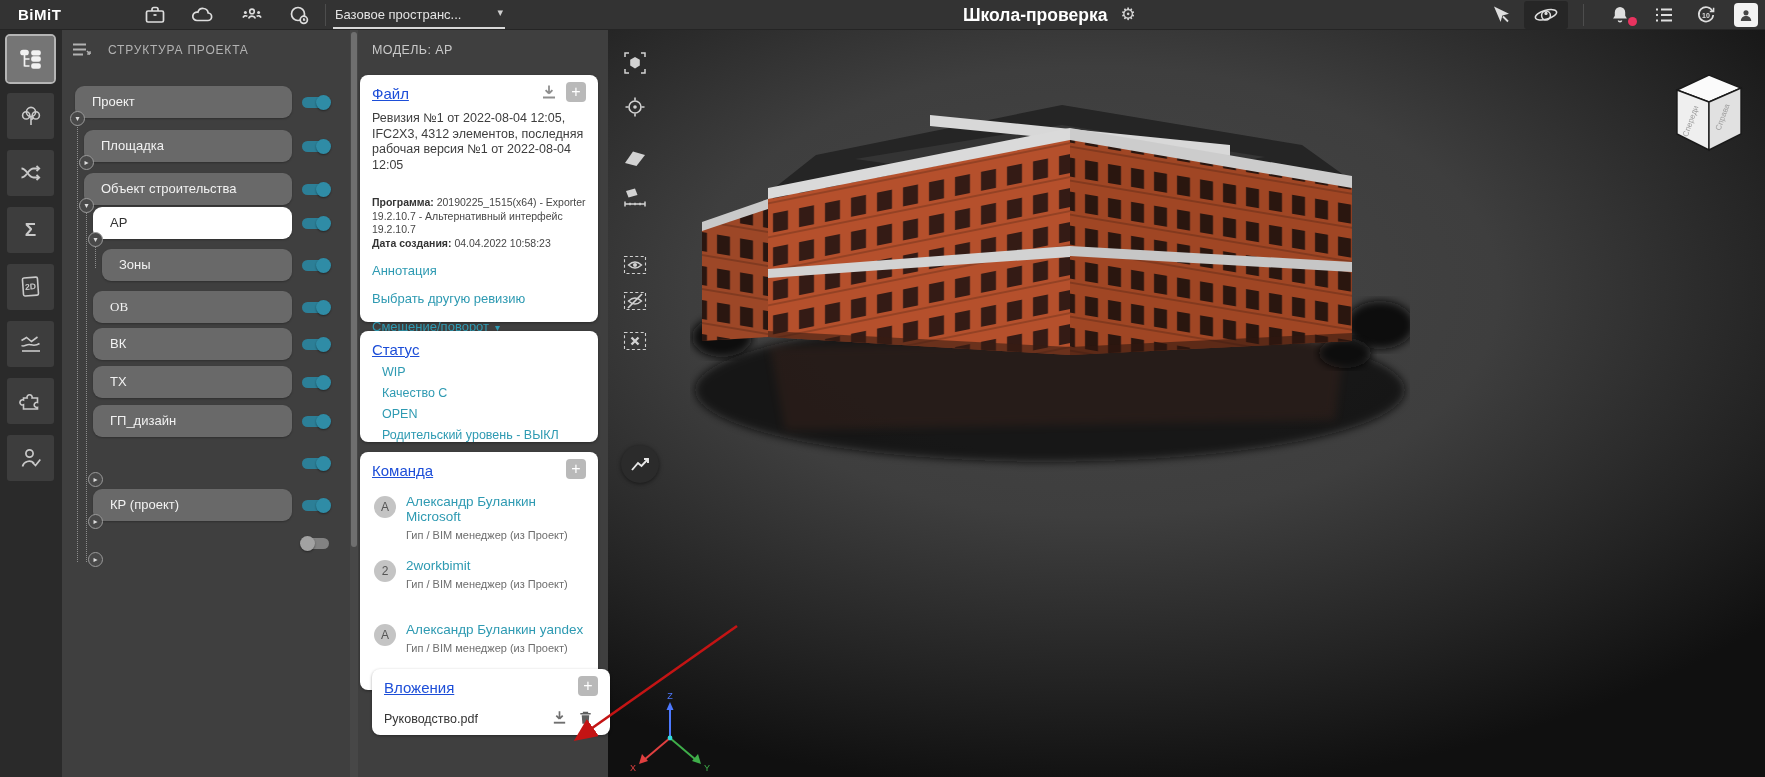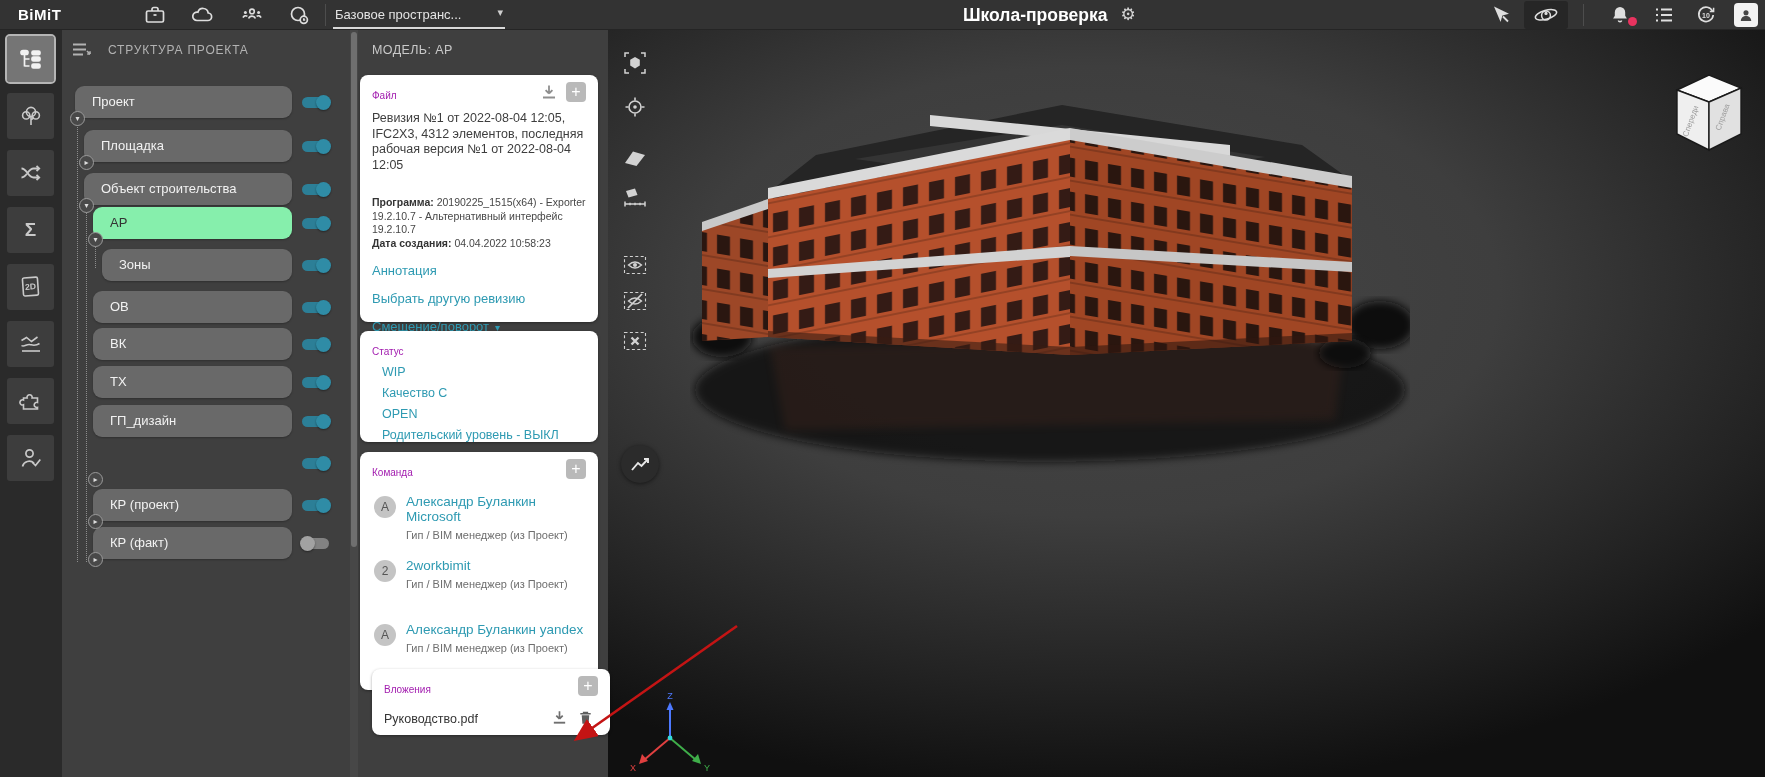--- a/index.html
+++ b/index.html
@@ -34,41 +34,41 @@
   .side-btn .big { font-size:19px; font-weight:bold; }
 
   
   .struct { position:absolute; left:62px; top:30px; width:288px; height:747px; background:#3f3f3f; z-index:20; }
   .struct-head { position:absolute; left:10px; top:12px; display:flex; align-items:center; gap:16px; color:#b2b2b2; }
   .struct-title { font-size:12px; letter-spacing:.8px; }
   .tree-row { position:absolute; left:0; width:100%; height:40px; }
   .pill { position:absolute; top:0; right:58px; height:32px; background:#696969; border-radius:9px;
      color:#f2f2f2; font-size:13px; line-height:31px; padding-left:17px; cursor:pointer;
      box-shadow:0 1px 2px rgba(0,0,0,.25); white-space:nowrap; overflow:hidden; }
-  .tree-row.sel .pill { background:#86efac; color:#333; }
+  .tree-row.sel .pill { background:#ffffff; color:#333; }
   .expander { position:absolute; width:15px; height:15px; border-radius:50%; background:#494949; border:1px solid #9a9a9a;
      color:#ddd; font-size:8px; line-height:13px; text-align:center; top:25px; cursor:pointer; z-index:3; }
   .toggle { position:absolute; left:240px; top:11px; width:27px; height:11px; border-radius:6px; cursor:pointer; }
   .toggle .knob { position:absolute; top:-2px; width:15px; height:15px; border-radius:50%; }
   .toggle.on { background:#2c7f97; }
   .toggle.on .knob { right:-2px; background:#2f8ca6; box-shadow:0 1px 2px rgba(0,0,0,.4); }
   .toggle.off { background:#828282; }
   .toggle.off .knob { left:-2px; background:#a2a2a2; box-shadow:0 1px 2px rgba(0,0,0,.4); }
   .vline { position:absolute; width:0; border-left:1px dotted #8d8d8d; }
 
   
   .scrollstrip { position:absolute; left:350px; top:30px; width:8px; height:747px; background:#474747; z-index:25; }
   .scrollthumb { position:absolute; left:1px; top:2px; width:6px; height:515px; background:#6f6f6f; border-radius:3px; }
 
   
   .modelp { position:absolute; left:358px; top:30px; width:250px; height:747px; background:#3f3f3f; z-index:20; }
   .modelp-head { position:absolute; left:14px; top:13px; color:#c9c9c9; font-size:12.5px; letter-spacing:.4px; }
   .card { position:absolute; left:2px; width:238px; background:#fff; border-radius:8px; padding:10px 12px;
      box-shadow:0 1px 3px rgba(0,0,0,.35); }
-  .card-label { color:#a21caf; font-size:10px; }
+  .card-label { color:#1d4ed8; font-size:15px;text-decoration:underline; }
   .card-plus { position:absolute; right:12px; top:7px; width:20px; height:20px; background:#b9b9b9; border-radius:4px;
      color:#fff; font-size:16px; line-height:19px; text-align:center; cursor:pointer; }
   .dl-ico { position:absolute; right:40px; top:8px; width:18px; height:18px; color:#8f8f8f; cursor:pointer; }
   .rev-text { margin-top:8px; width:214px; color:#3d3d3d; font-size:12.5px; line-height:15.5px; }
   .filemeta { margin-top:23px; width:214px; color:#474747; font-size:10.5px; line-height:13.5px; }
   .filemeta .b { font-weight:bold; color:#333; }
   .tlink { display:block; margin-top:13px; color:#2e9ab2; font-size:13px; cursor:pointer; }
   .tlink .caret { font-size:10px; margin-left:6px; }
   .status-item { display:block; margin:6px 0 0 10px; color:#2e9ab2; font-size:12.5px; line-height:15px; cursor:pointer; }
   .member { position:relative; margin-top:14px; min-height:50px; padding-left:34px; }
@@ -280,21 +280,21 @@
           <span class="knob"></span>
         </div>
       </div>
     <div class="tree-row" style="top: 219px;">
         <div class="pill" style="left: 40px;"><span>Зоны</span></div>
         <div class="toggle on">
           <span class="knob"></span>
         </div>
       </div>
     <div class="tree-row" style="top: 261px;">
-        <div class="pill" style="left: 31px;"><span>ОВ</span></div>
+        <div class="pill" style="left: 31px; font-family: Liberation Serif, serif;"><span>ОВ</span></div>
         <div class="toggle on">
           <span class="knob"></span>
         </div>
       </div>
     <div class="tree-row" style="top: 298px;">
         <div class="pill" style="left: 31px;"><span>ВК</span></div>
         <div class="toggle on">
           <span class="knob"></span>
         </div>
       </div>
@@ -317,21 +317,20 @@
         </div>
       </div>
     <div class="tree-row" style="top: 459px;">
         <div class="pill" style="left: 31px;"><span>КР (проект)</span></div>
         <div class="expander" style="left: 26px;">▸</div>
         <div class="toggle on">
           <span class="knob"></span>
         </div>
       </div>
     <div class="tree-row" style="top: 497px;">
-        <div class="pill" style="left: 31px;"><span>КР (факт)</span></div>
         <div class="expander" style="left: 26px;">▸</div>
         <div class="toggle off">
           <span class="knob"></span>
         </div>
       </div>
   </div>
 
   <div class="scrollstrip">
       <div class="scrollthumb"></div>
     </div>

